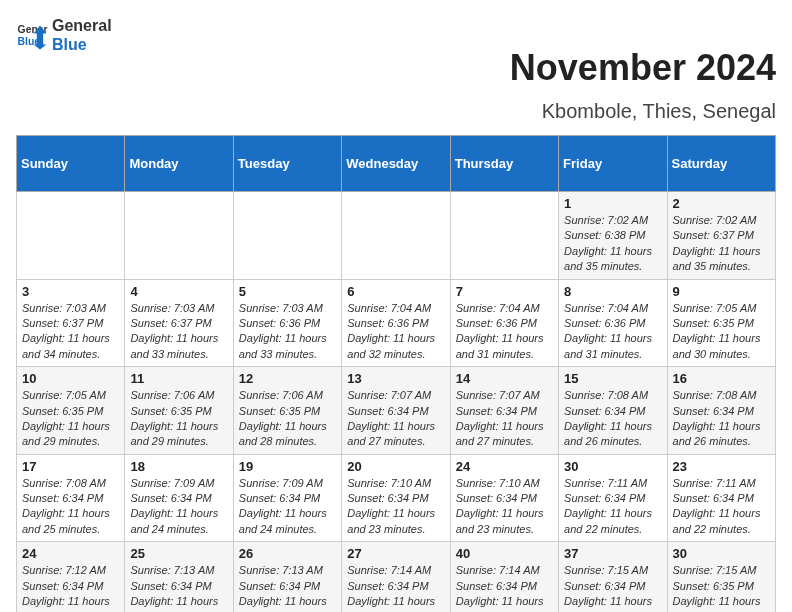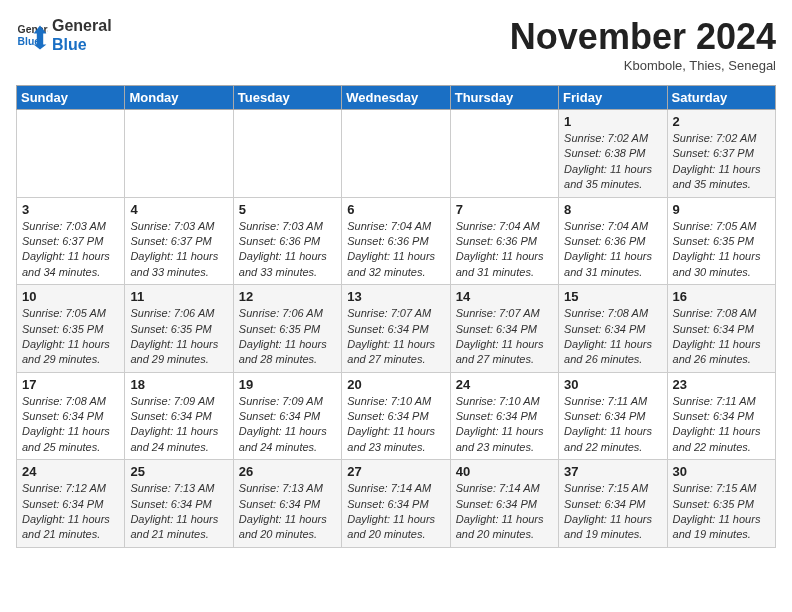--- a/index.html
+++ b/index.html
@@ -25,34 +25,36 @@
       width: 32px;
       height: 32px;
     }
     .title-area {
       text-align: right;
     }
     .month-title {
       font-size: 36px;
       font-weight: bold;
       color: #222;
+      margin-top: 31px;
     }
     .location-title {
-      font-size: 13px;
+      font-size: 20px;
       color: #444;
+      margin-top: 11px;
     }
     table {
       width: 100%;
       border-collapse: collapse;
       table-layout: fixed;
     }
     thead tr th {
       background-color: #1a6fc4;
       color: #fff;
-      padding: 4px 4px;
+      padding: 20px 4px;
       font-size: 13px;
       font-weight: bold;
       text-align: left;
       border: 1px solid #aaa;
     }
     tbody tr td {
       vertical-align: top;
       border: 1px solid #ccc;
       padding: 4px 5px;
       font-size: 10.5px;

